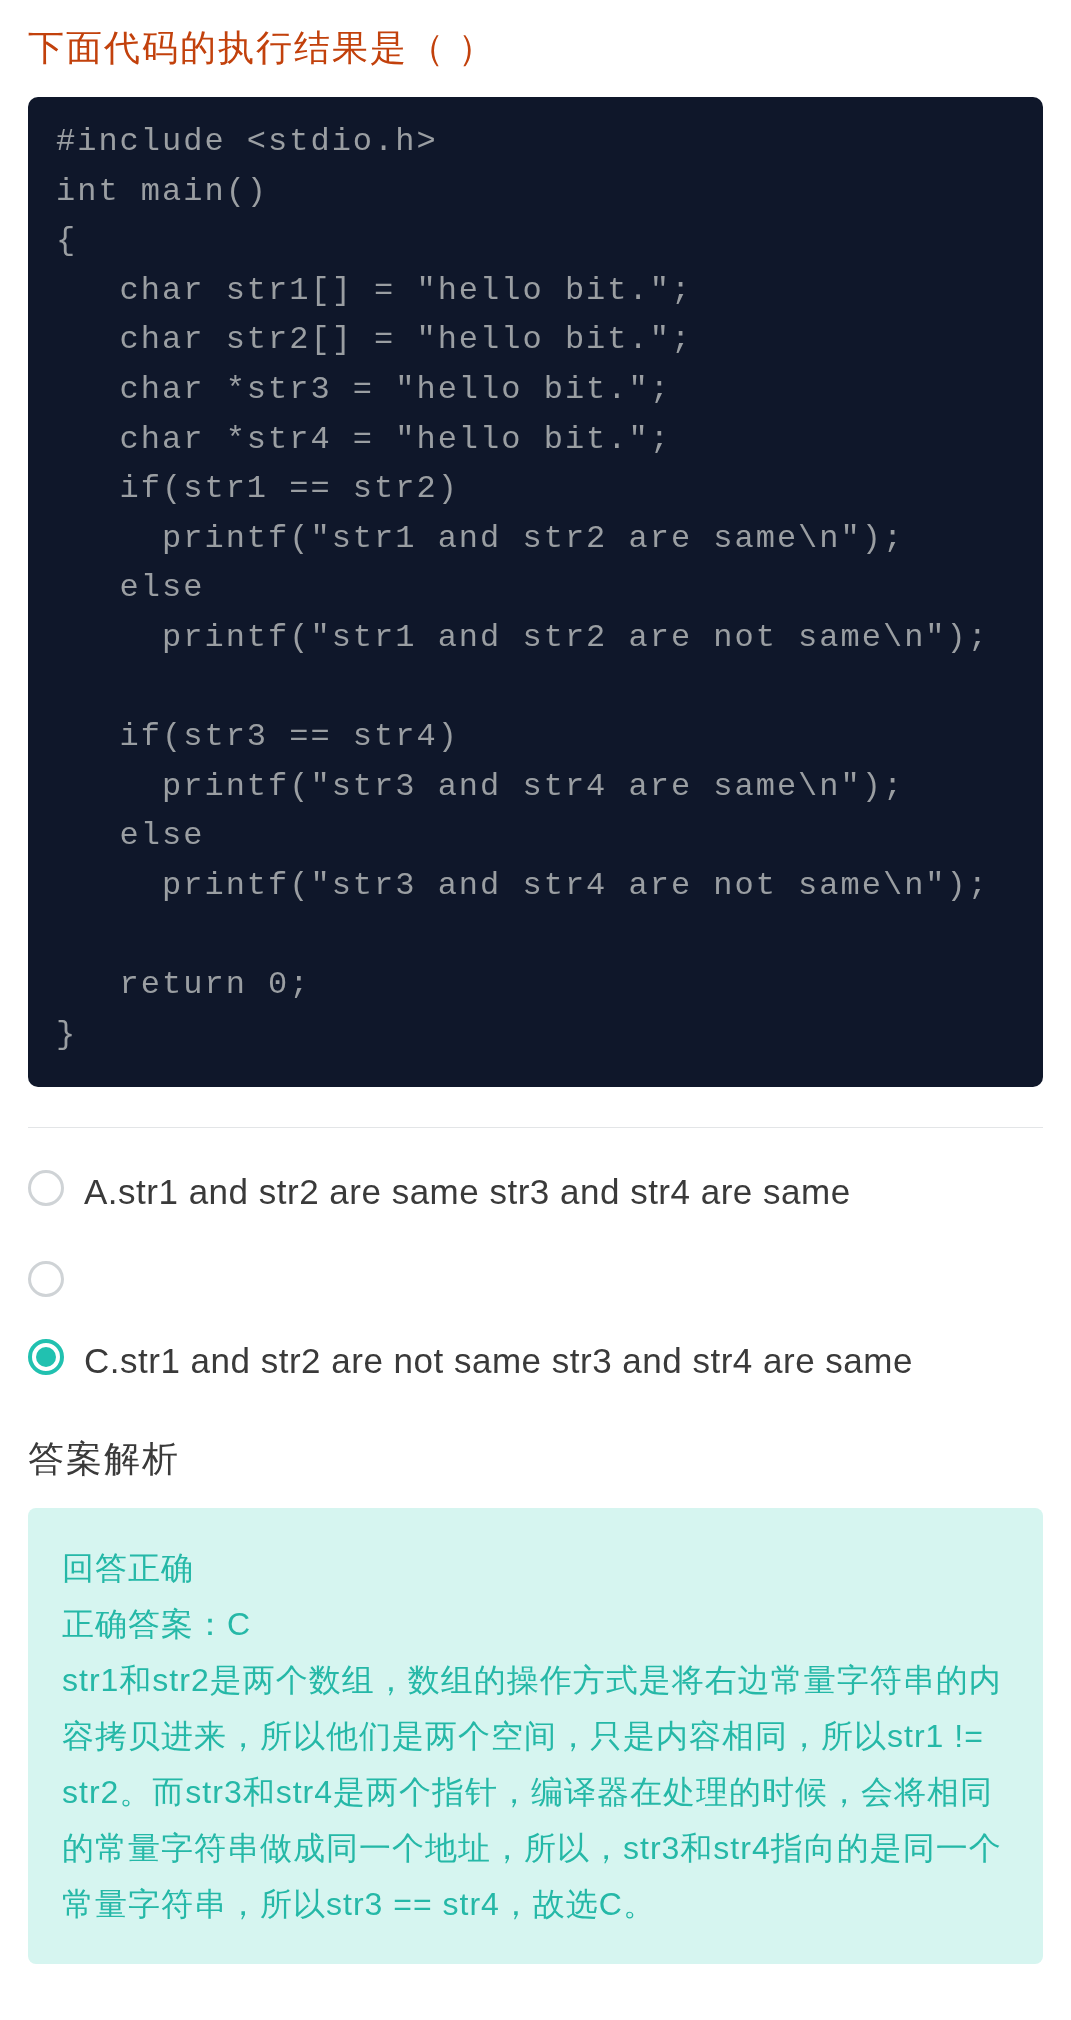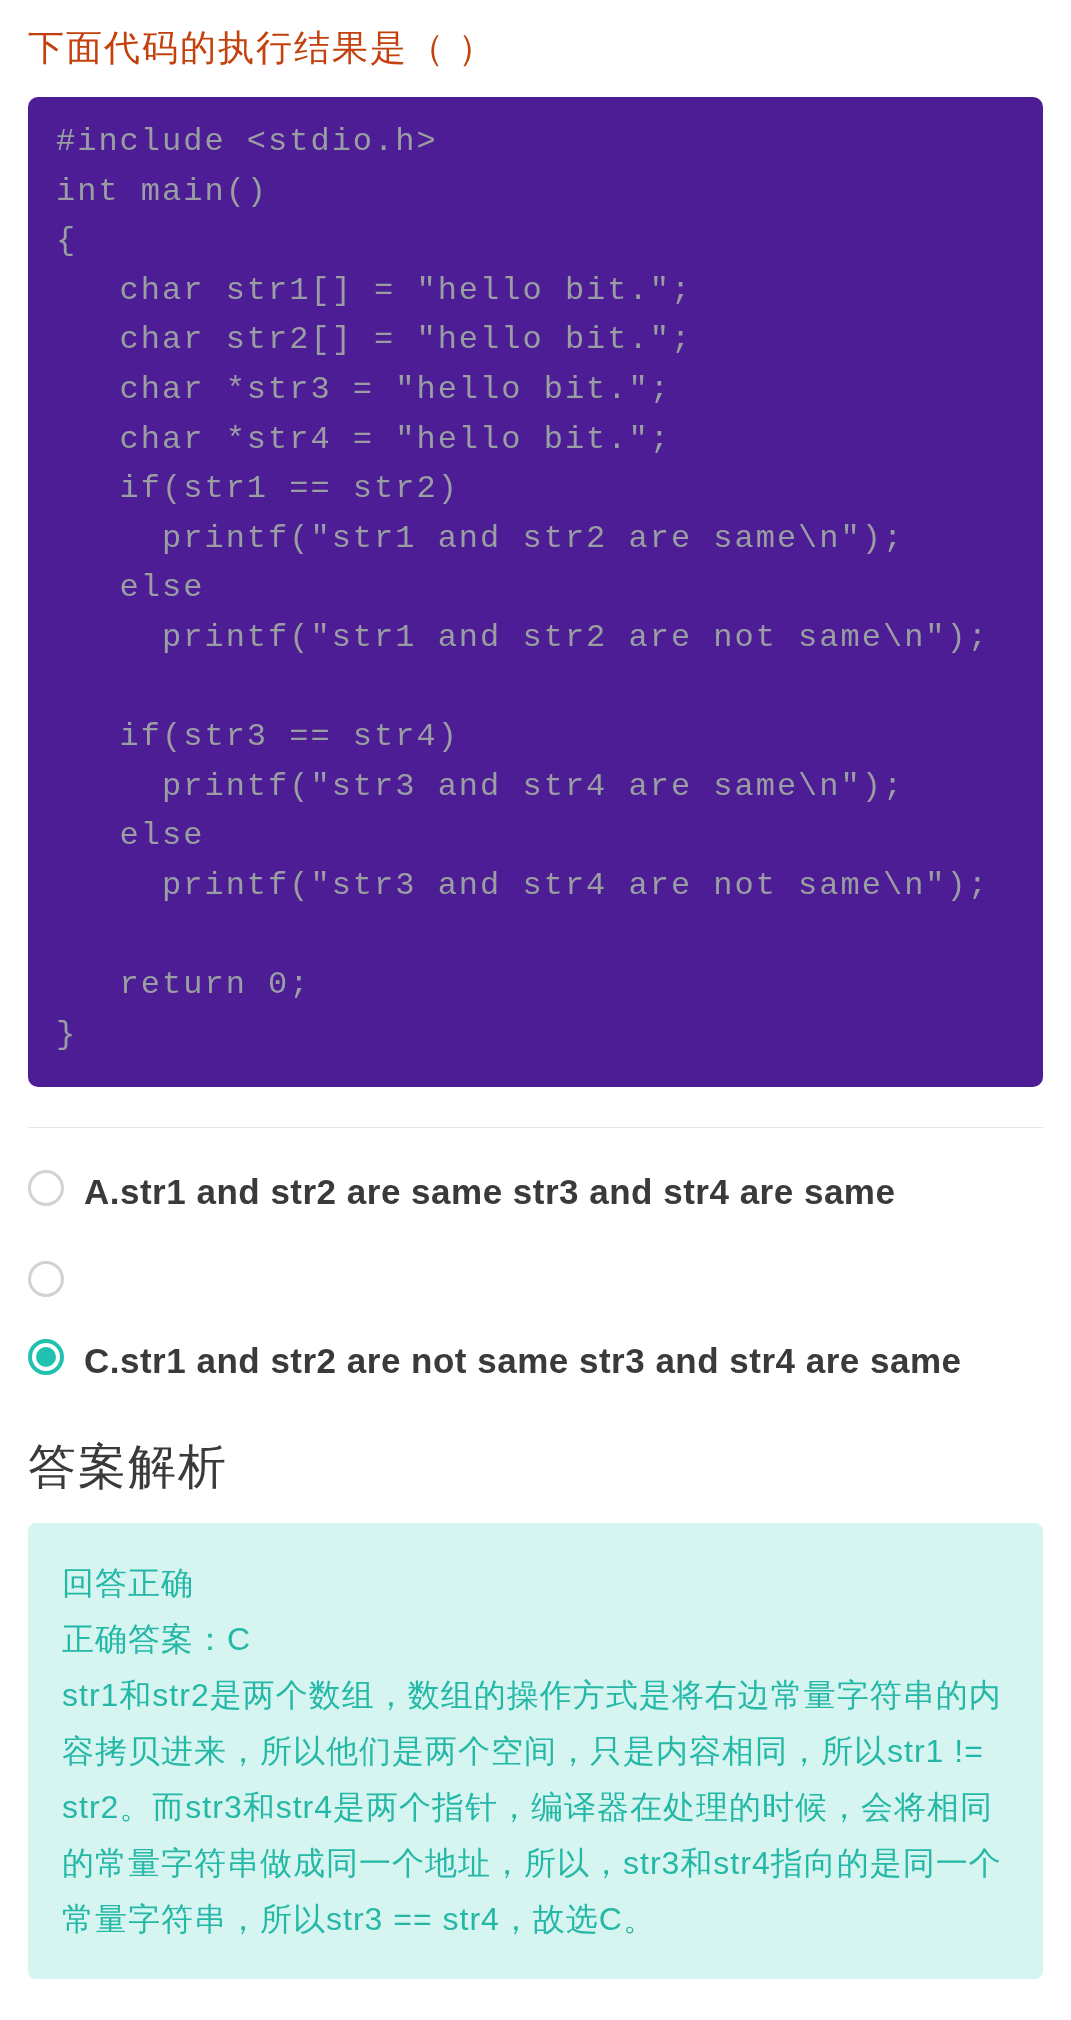--- a/index.html
+++ b/index.html
@@ -11,37 +11,37 @@
     color: #2b2b2b;
     width: 1071px;
   }
   .question-title {
     font-size: 36px;
     color: #c2410c;
     margin: 0 0 24px 0;
     letter-spacing: 2px;
   }
   .code-block {
-    background: #4c1d95;
+    background: #0f172a;
     border-radius: 10px;
     padding: 20px 28px 28px 28px;
     font-family: "Menlo", "Consolas", "Courier New", monospace;
     font-size: 32px;
     line-height: 1.55;
     color: #9a9ea2;
     white-space: pre;
     letter-spacing: 2px;
     margin-bottom: 40px;
   }
   .divider {
     border: none;
     border-top: 1px solid #e3e5e7;
     margin: 28px 0 20px 0;
   }
-  .options { margin-top: 36px; font-weight: bold; }
+  .options { margin-top: 36px; }
   .option-row {
     display: flex;
     align-items: flex-start;
     gap: 20px;
     margin: 38px 0;
   }
   .radio {
     flex-shrink: 0;
     width: 36px;
     height: 36px;
@@ -62,21 +62,21 @@
     border-radius: 50%;
     background: #21c1b0;
   }
   .option-text {
     font-size: 35px;
     color: #3a3a3a;
     line-height: 1.5;
     letter-spacing: 0.5px;
   }
   .section-heading {
-    font-size: 48px;
+    font-size: 36px;
     color: #3a3a3a;
     margin: 48px 0 24px 0;
     letter-spacing: 2px;
   }
   .explain-box {
     background: #d6f5f0;
     border-radius: 8px;
     padding: 32px 34px;
     font-size: 32px;
     line-height: 1.75;

